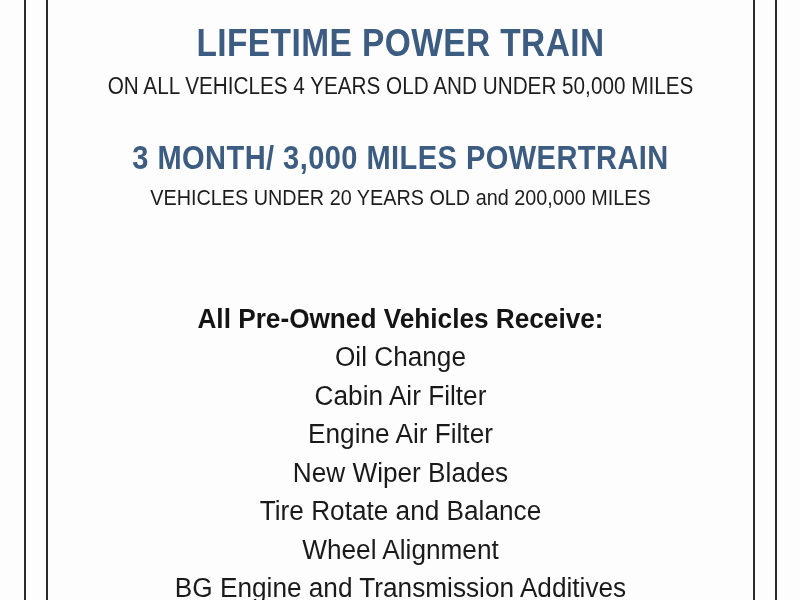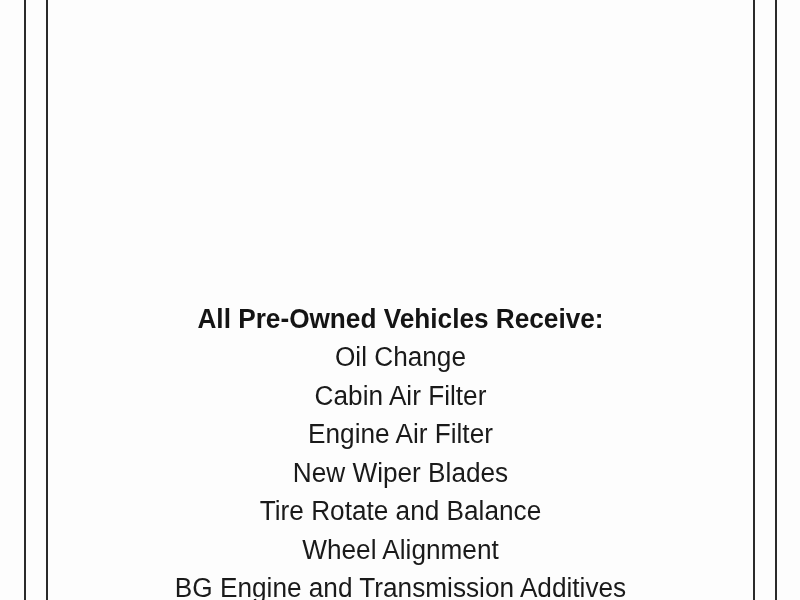--- a/index.html
+++ b/index.html
@@ -115,21 +115,29 @@
 
 <div id="flyer" style="background: rgb(253, 253, 253);">
 
   <div class="rule rule-left-outer" style="background: rgb(43, 43, 43);"></div>
   <div class="rule rule-left-inner" style="background: rgb(43, 43, 43);"></div>
   <div class="rule rule-right-inner" style="background: rgb(43, 43, 43);"></div>
   <div class="rule rule-right-outer" style="background: rgb(43, 43, 43);"></div>
 
   <div id="content">
 
+    <div class="warranty-block" id="warranty-1">
+      <div class="warranty-title" style="color: rgb(61, 92, 130);">LIFETIME POWER TRAIN</div>
+      <div class="warranty-sub">ON ALL VEHICLES 4 YEARS OLD AND UNDER 50,000 MILES</div>
+    </div>
 
+    <div class="warranty-block" id="warranty-2">
+      <div class="warranty-title" style="color: rgb(61, 92, 130);">3 MONTH/ 3,000 MILES POWERTRAIN</div>
+      <div class="warranty-sub">VEHICLES UNDER 20 YEARS OLD and 200,000 MILES</div>
+    </div>
 
     <div id="services">
       <div id="services-heading">All Pre-Owned Vehicles Receive:</div>
 
       <div class="service-item" style="color: rgb(26, 26, 26);">Oil Change</div>
       <div class="service-item" style="color: rgb(26, 26, 26);">Cabin Air Filter</div>
       <div class="service-item" style="color: rgb(26, 26, 26);">Engine Air Filter</div>
       <div class="service-item" style="color: rgb(26, 26, 26);">New Wiper Blades</div>
       <div class="service-item" style="color: rgb(26, 26, 26);">Tire Rotate and Balance</div>
       <div class="service-item" style="color: rgb(26, 26, 26);">Wheel Alignment</div>

